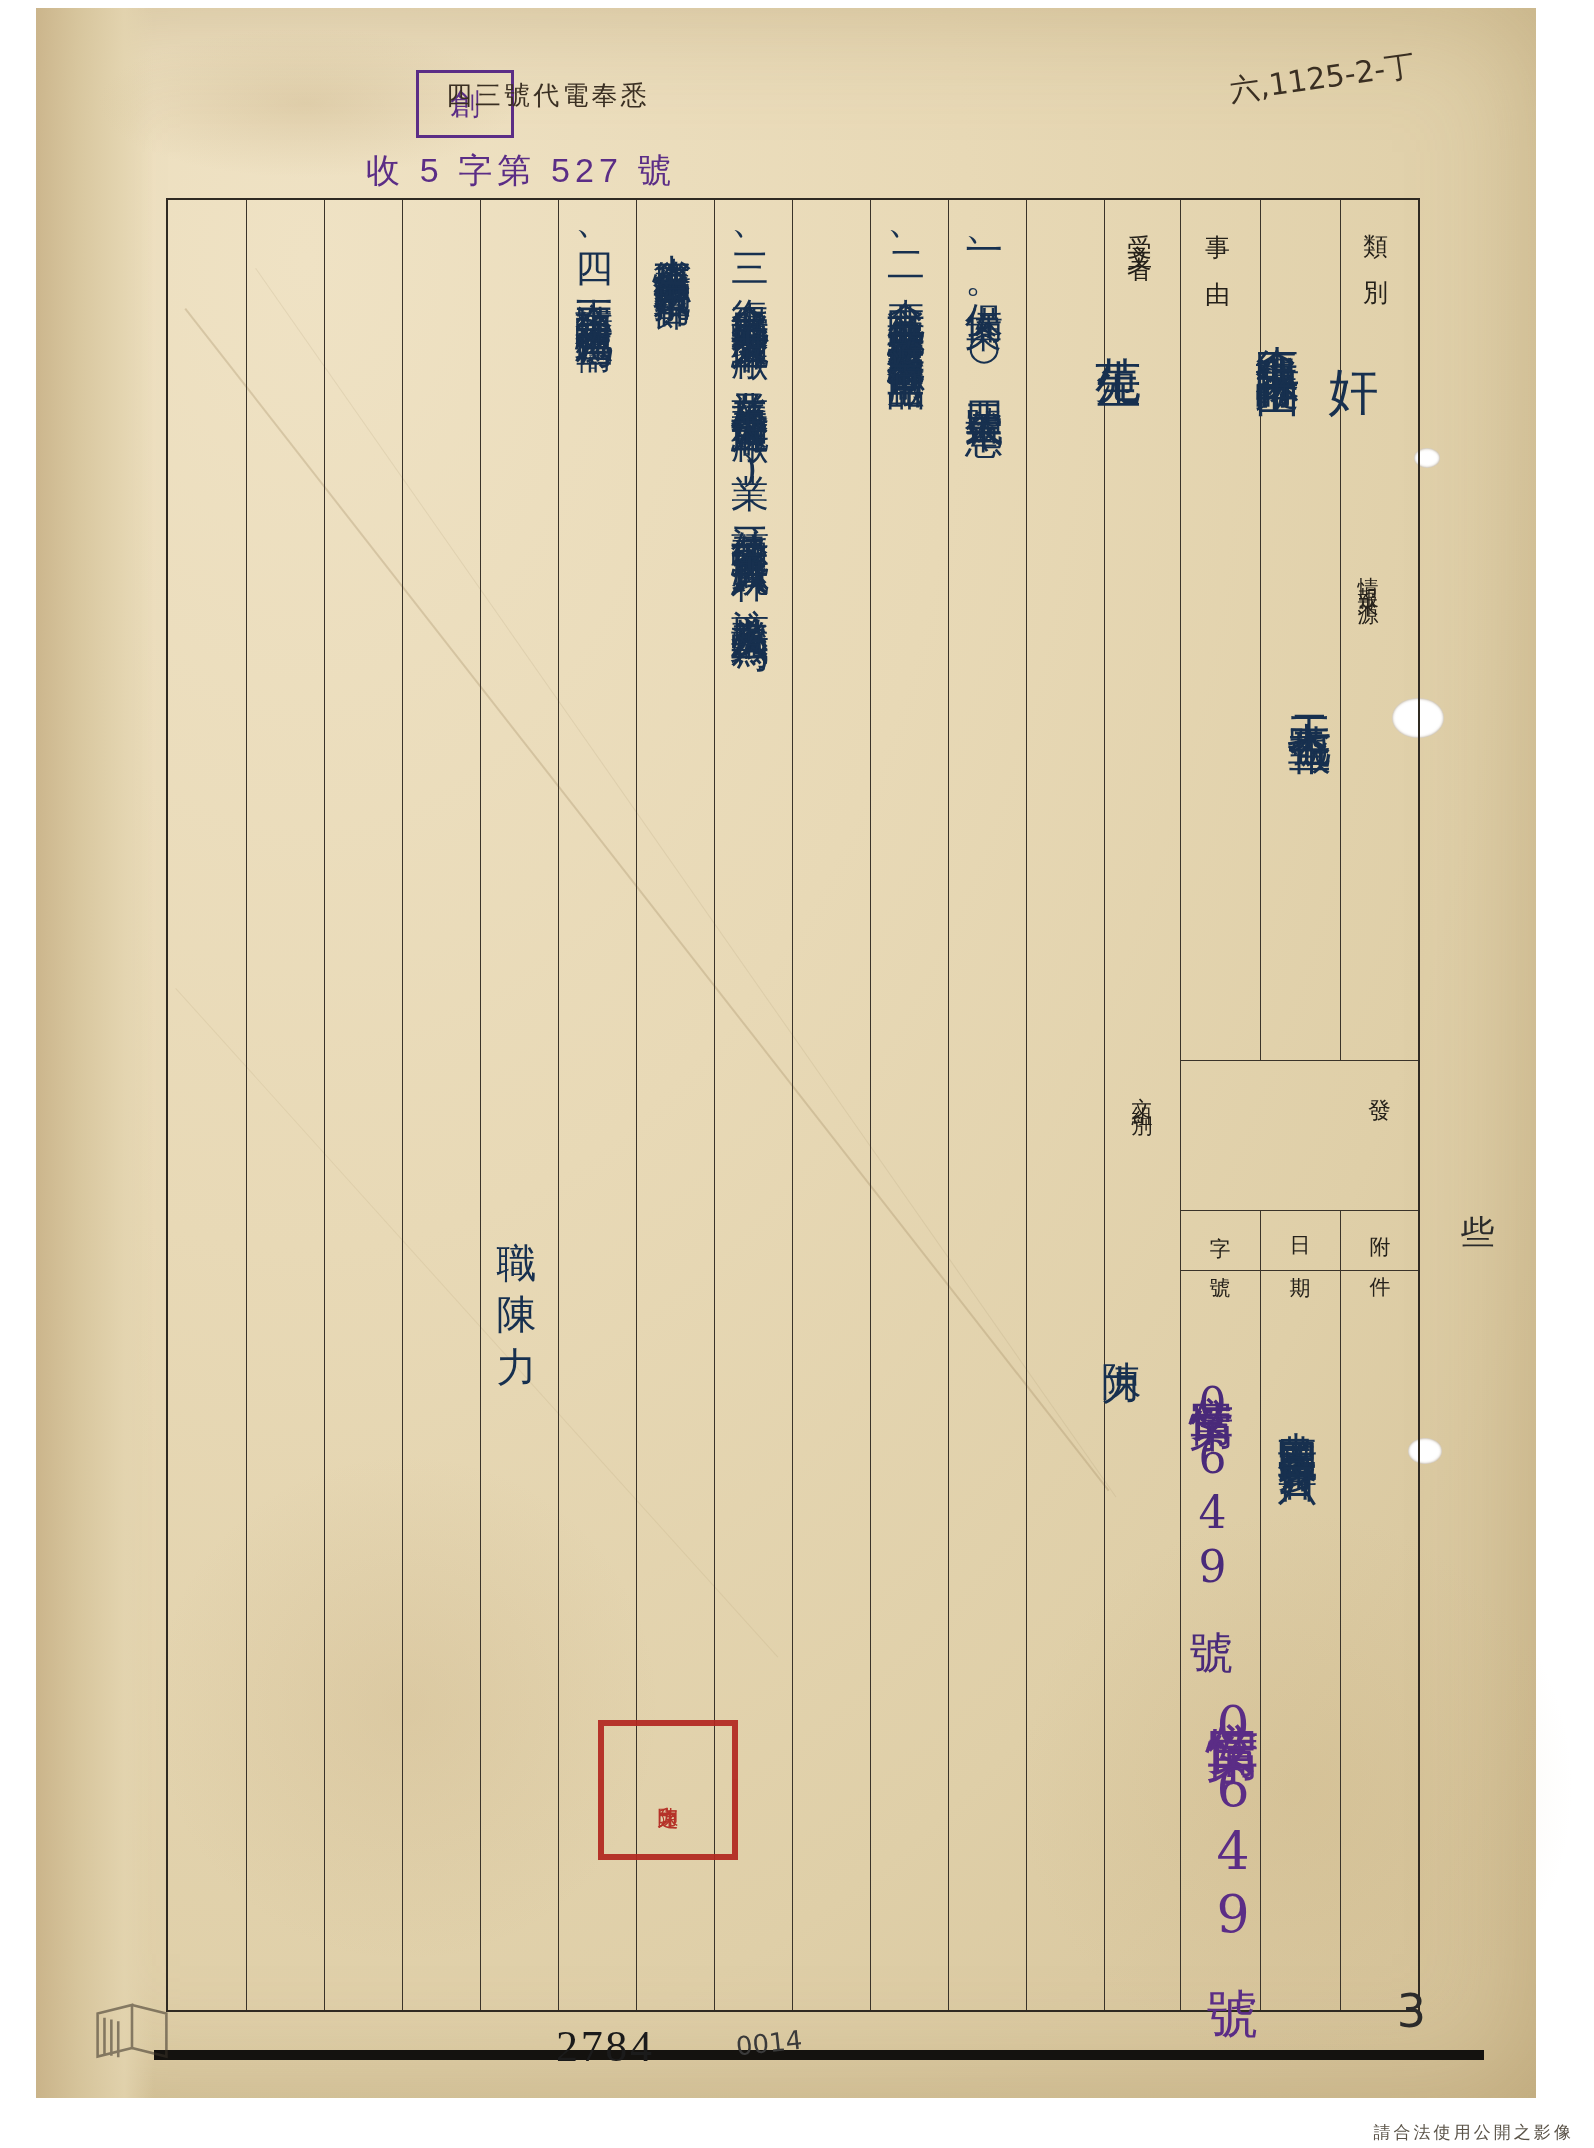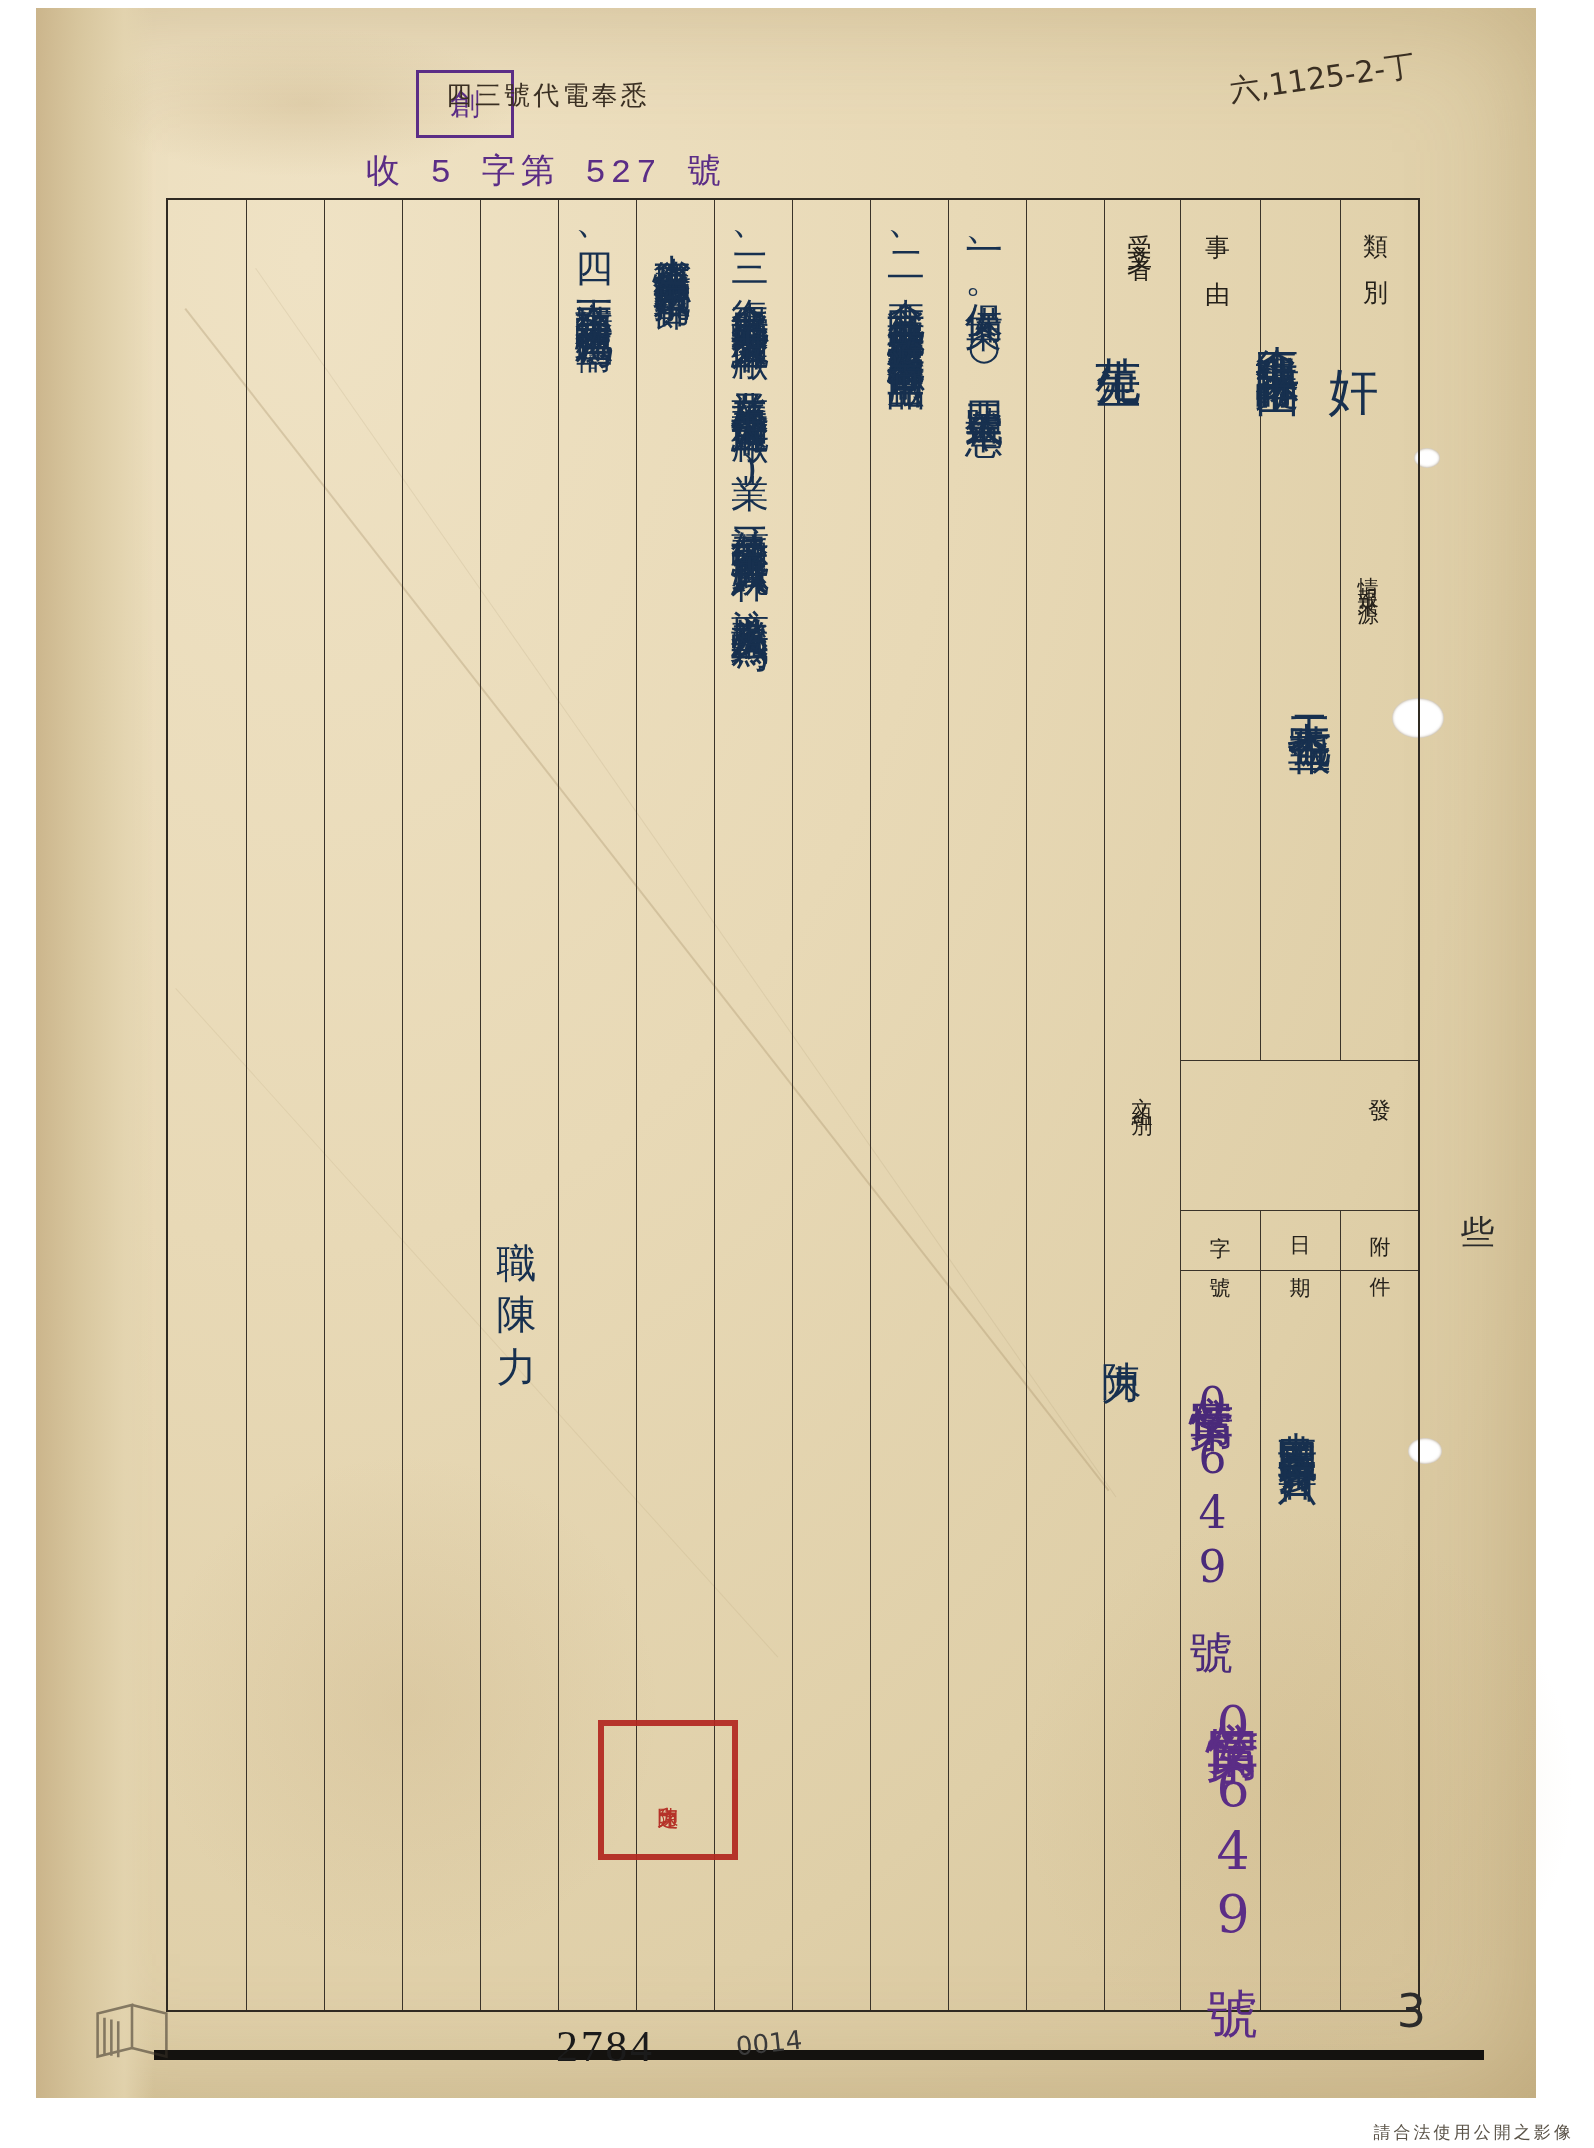--- a/index.html
+++ b/index.html
@@ -65,21 +65,21 @@
     opacity:.92;
   }
   
   #stampbox{
     position:absolute;left:380px;top:62px;width:92px;height:62px;
     border:3px solid #5b2d86;color:#5b2d86;
     display:flex;align-items:center;justify-content:center;font-size:30px;
     font-family:"DejaVu Serif", serif;
   }
   #recv{position:absolute;left:330px;top:140px;font-size:34px;color:#5b2d86;
-        font-family:Liberation Mono, monospace;letter-spacing:.15em;}
+        font-family:Liberation Sans, sans-serif;letter-spacing:.15em;}
   #dateTop{position:absolute;left:410px;top:70px;font-size:26px;color:#3a2f22;
         font-family:"DejaVu Serif", serif;letter-spacing:.12em;}
   #topRight{position:absolute;right:120px;top:50px;font-size:30px;color:#3a2f22;
         font-family:"DejaVu Sans", sans-serif;transform:rotate(-8deg);}
 
   
   #pageno{
     position:absolute;left:520px;bottom:26px;font-size:44px;color:#1b1b1b;
     font-family:"Liberation Serif", serif;letter-spacing:.06em;
   }

